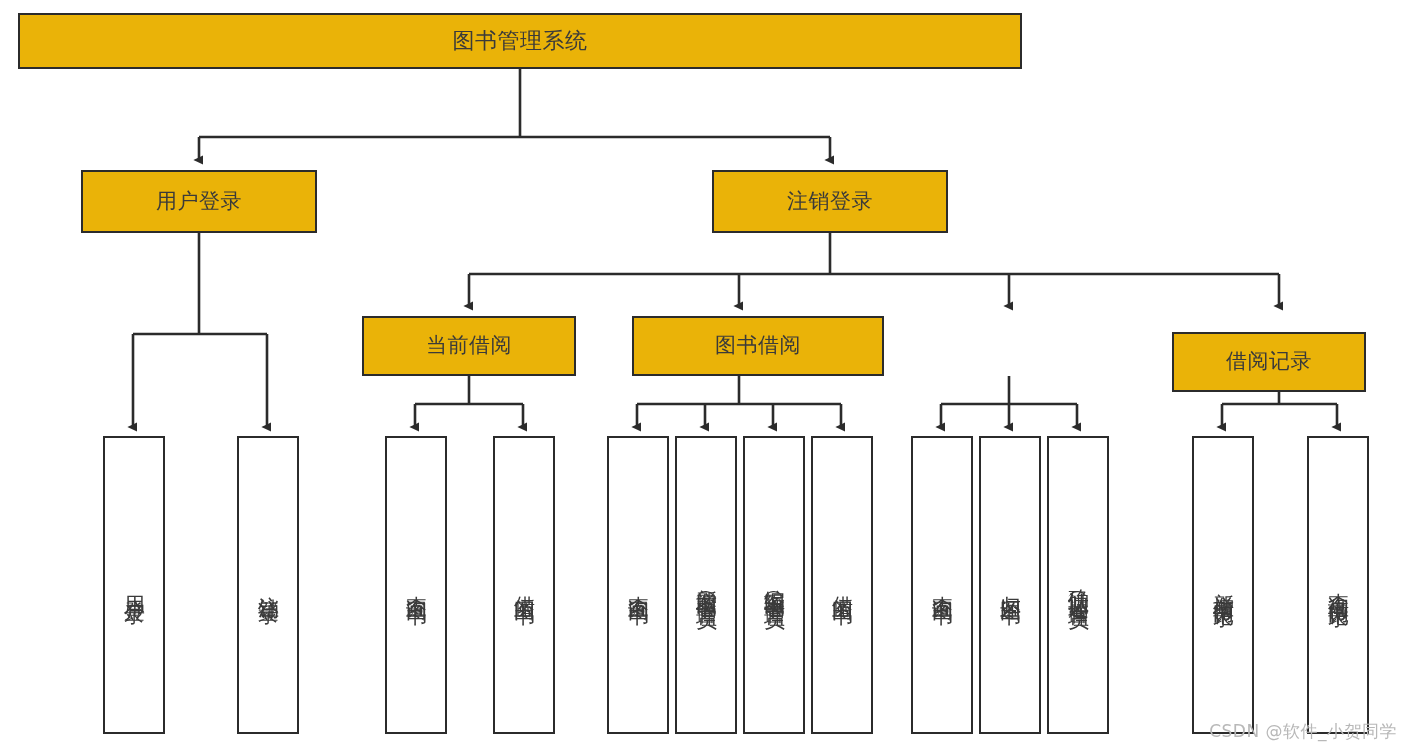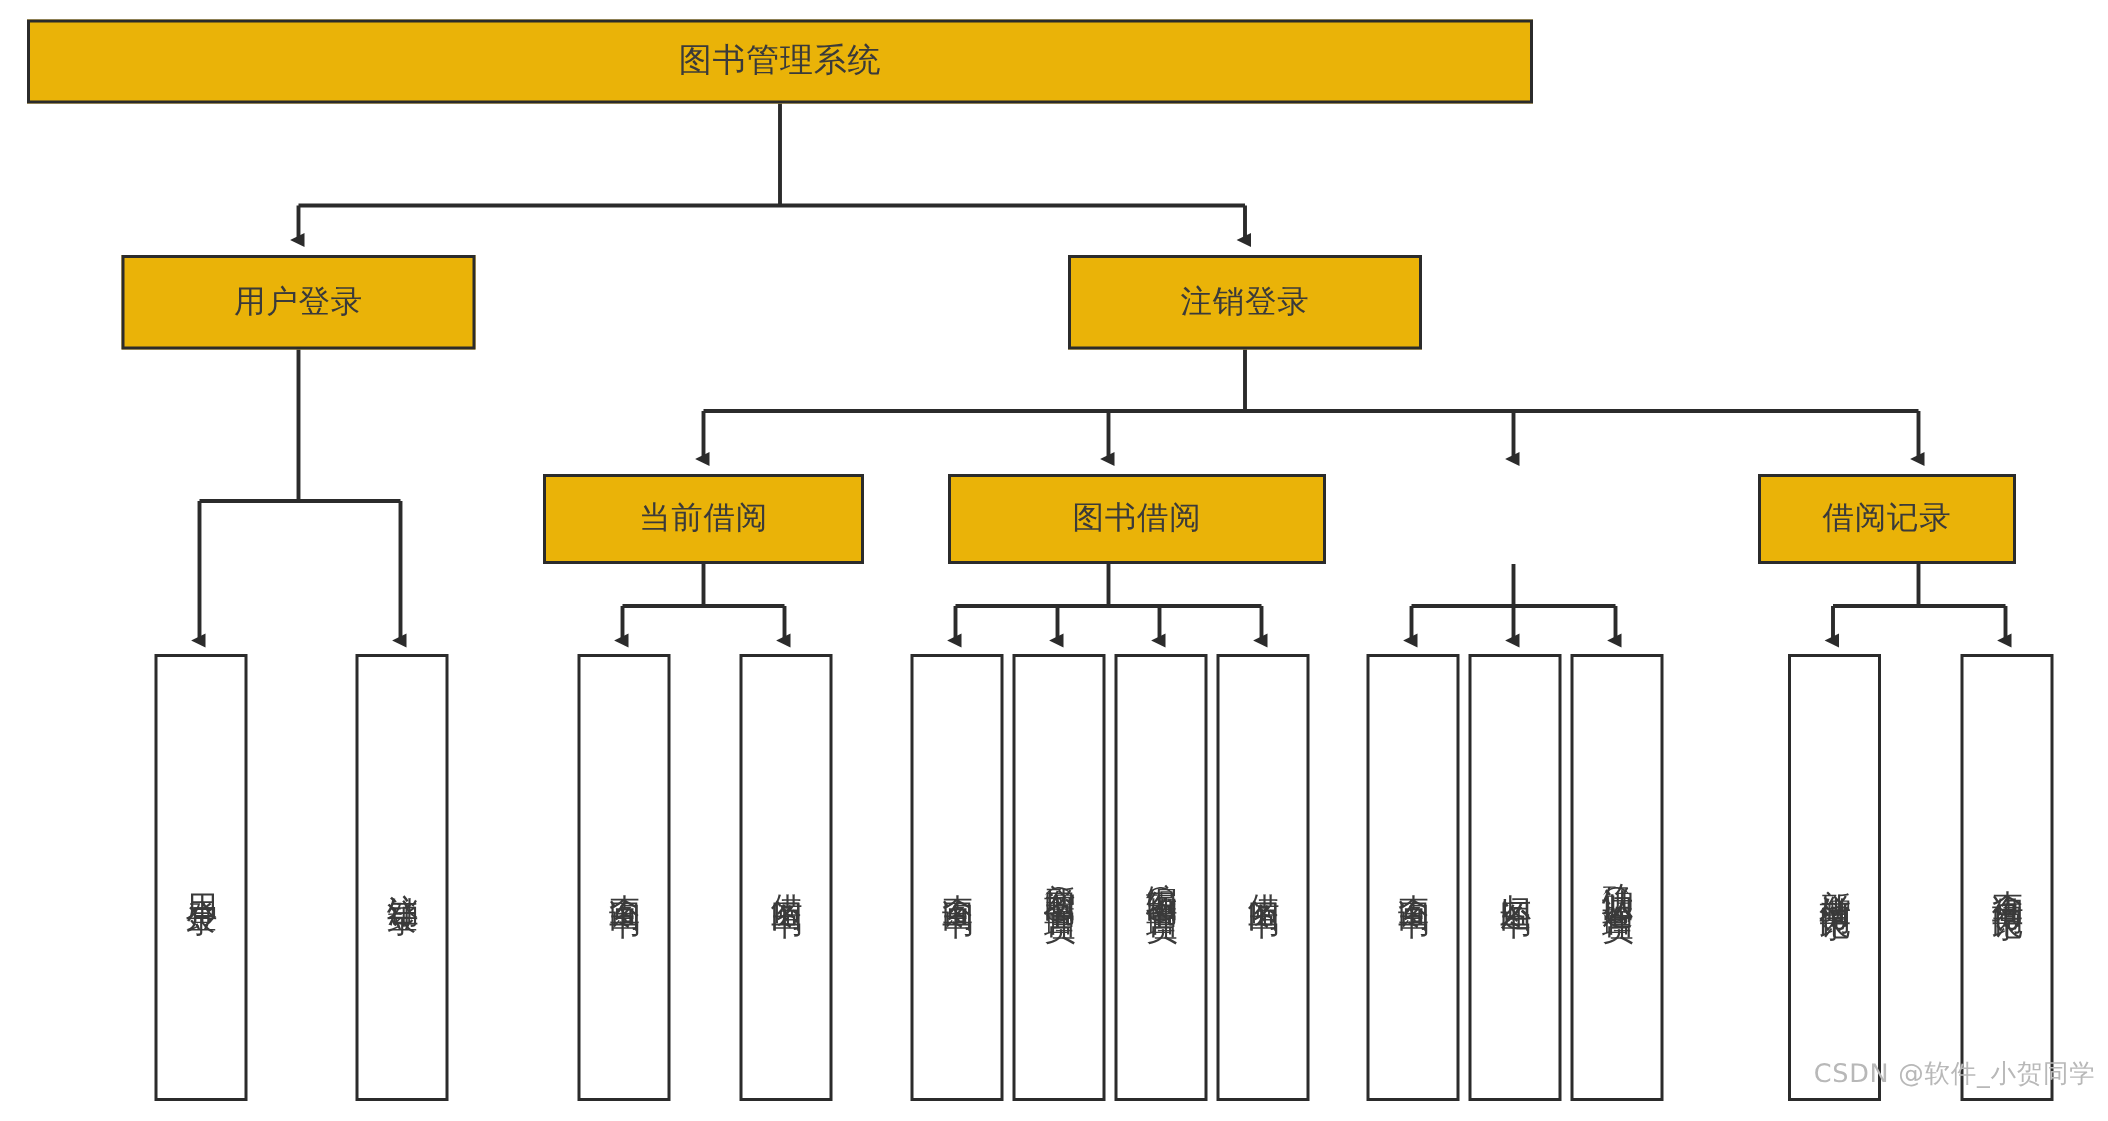--- a/index.html
+++ b/index.html
@@ -59,21 +59,21 @@
     text-orientation: upright;
     font-size: 21px;
     color: #3a3a3a;
     letter-spacing: 3px;
     line-height: 1;
     white-space: nowrap;
   }
   #watermark {
     position: absolute;
     right: 8px;
-    bottom: 20px;
+    bottom: 4px;
     font-size: 17px;
     color: #b8b8b8;
     white-space: nowrap;
     letter-spacing: 0.5px;
   }
 </style>
 </head>
 <body>
 
 <div id="diagram-root">
@@ -139,21 +139,21 @@
   <div class="node-box" style="left:712px; top:170px; width:236px; height:63px;">
     <span class="node-label-h">注销登录</span>
   </div>
 
   <div class="node-box" style="left:362px; top:316px; width:214px; height:60px;">
     <span class="node-label-h">当前借阅</span>
   </div>
   <div class="node-box" style="left:632px; top:316px; width:252px; height:60px;">
     <span class="node-label-h">图书借阅</span>
   </div>
-  <div class="node-box" style="left:1172px; top:316px; width:172px; height:60px;align-items:center;">
+  <div class="node-box" style="left:1172px; top:332px; width:194px; height:60px;align-items:center;">
     <span class="node-label-h">借阅记录</span>
   </div>
 
   <div class="leaf-box" style="left:103px; top:436px; width:62px; height:298px;">
     <span class="node-label-v">用户登录</span>
   </div>
   <div class="leaf-box" style="left:237px; top:436px; width:62px; height:298px;">
     <span class="node-label-v">注销登录</span>
   </div>
 

